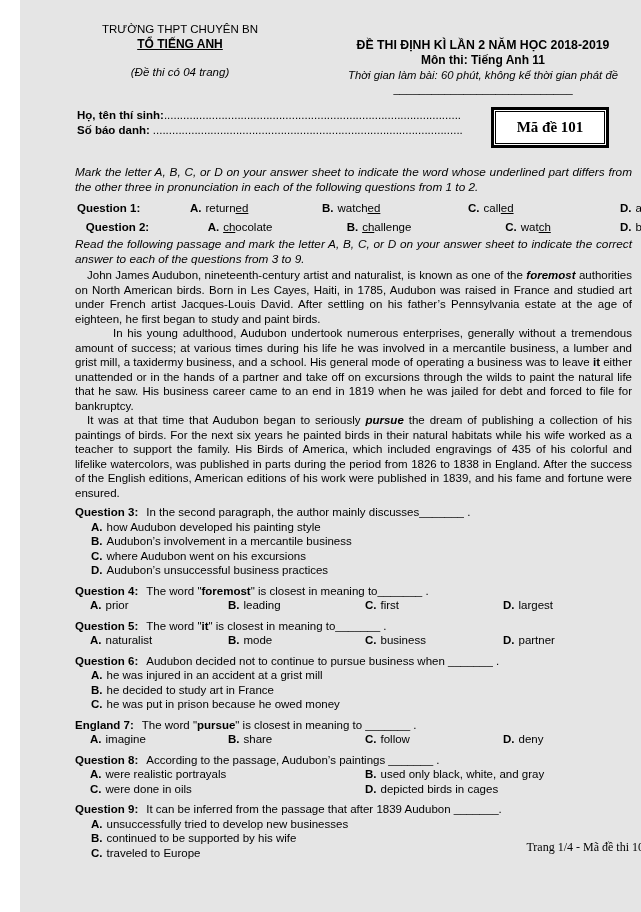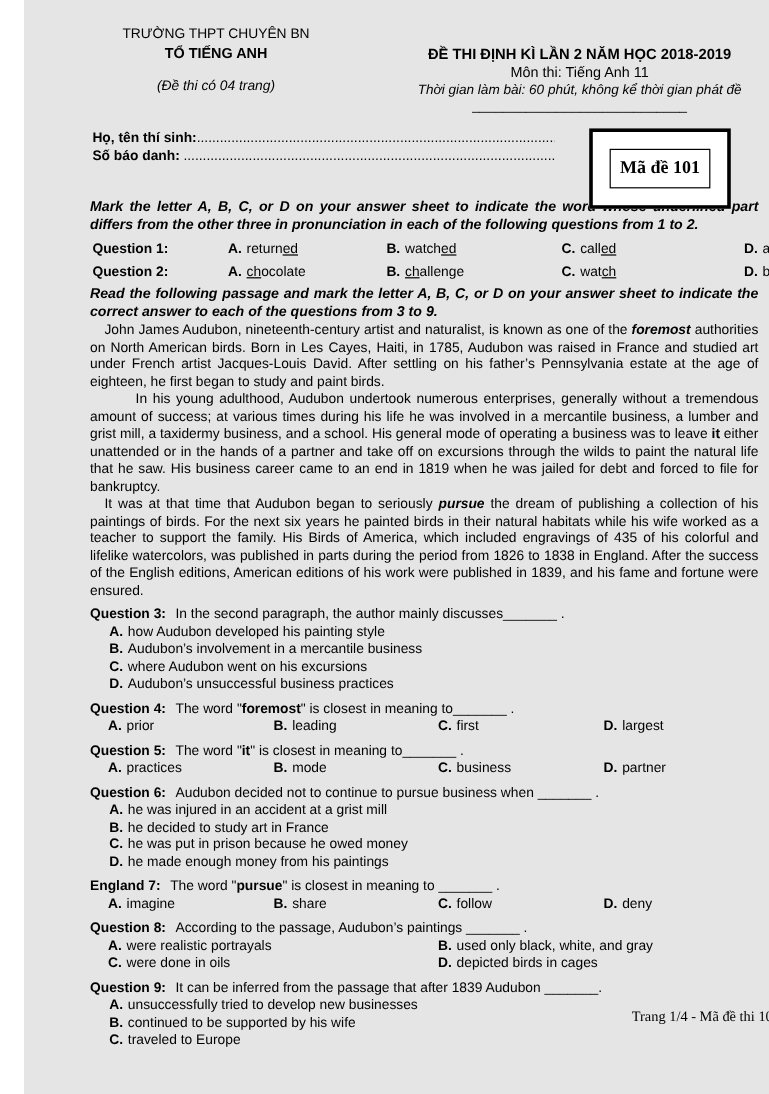--- a/index.html
+++ b/index.html
@@ -15,56 +15,56 @@
     box-sizing:border-box;
     margin-left:20px;
   }
   .b  { font-weight:bold; }
 
   
   .header { position:relative; height:106px; }
   .header-left  { position:absolute; left:48px;  top:22px; width:224px; text-align:center; }
   .header-right { position:absolute; left:312px; top:38px; width:302px; text-align:center; }
   .school  { font-size:11.5px; line-height:15px; }
-  .dept    { font-size:12px; font-weight:bold; line-height:15px; }
+  .dept    { font-size:12px; font-weight:bold; text-decoration:underline; line-height:15px; }
   .pages-note { font-style:italic; margin-top:13px; font-size:11.5px; }
   .exam-title { font-weight:bold; font-size:12.3px; line-height:15px; }
-  .subject    { font-weight:normal; font-size:12px; line-height:15px; }
+  .subject    { font-weight:bold; font-size:12px; line-height:15px; }
   .duration   { font-style:italic; font-size:11.3px; line-height:15px; }
   .hsep       { line-height:13px; letter-spacing:0; }
 
   
   .candidate { margin-left:57px; margin-top:2px; width:385px; }
   .cand-line { white-space:nowrap; overflow:hidden; width:385px; line-height:14.5px; }
   .cand-label { font-weight:bold; }
   .id-label { margin-right:3px; }
   .exam-code-outer {
     position:absolute; left:471px; top:107px; width:118px;
-    border:3px solid #000; padding:14px; background:#fff; box-sizing:border-box;
+    border:3px solid #000; padding:1px; background:#fff; box-sizing:border-box;
   }
   .exam-code-inner {
     border:1px solid #000; text-align:center; padding:7px 2px 8px;
     font-family:"Liberation Serif","DejaVu Serif",serif;
     font-weight:bold; font-size:15px; line-height:16px;
   }
 
   
   .content { margin:0 29px 0 55px; }
-  .instr { font-weight:bold; font-style:italic; text-align:justify; font-size:11.8px; }
+  .instr { font-weight:normal; font-style:italic; text-align:justify; font-size:11.8px; }
   .instr1 { margin-top:28px; }
   .instr2 { margin-top:3px; }
 
   .passage p { margin:0; text-align:justify; text-indent:12px; }
   .passage p.p2 { text-indent:38px; }
   .passage .bi-word { font-weight:bold; font-style:italic; }
   .passage .b-word  { font-weight:bold; }
   .passage .i-word  { }
 
   .qblock { margin-top:6px;gap:32px; }
-  .qblock.tight { margin-top:4px; }
+  .qblock.tight { margin-top:4px;text-align:center; }
   .qline .qlabel { font-weight:bold; margin-right:8px; }
   .opt-letter { font-weight:bold; margin-right:4px; }
 
   .row4q { display:grid; grid-template-columns:81px 100px 114px 120px 1fr; margin-left:2px; }
   .row4  { display:grid; grid-template-columns:138px 137px 138px 1fr; margin-left:15px; }
   .row2  { display:grid; grid-template-columns:275px 1fr; margin-left:15px; }
   .stack > div { margin-left:16px; }
 
   .footer {
     position:absolute; right:11px; top:840px;
@@ -143,34 +143,33 @@
         <span><span class="opt-letter">A.</span><span>prior</span></span>
         <span><span class="opt-letter">B.</span><span>leading</span></span>
         <span><span class="opt-letter">C.</span><span>first</span></span>
         <span><span class="opt-letter">D.</span><span>largest</span></span>
       </div>
     </div>
 
     <div class="qblock">
       <div class="qline"><span class="qlabel">Question 5:</span><span>The word "</span><span class="b">it</span><span>" is closest in meaning to_______ .</span></div>
       <div class="row4">
-        <span><span class="opt-letter">A.</span><span>practices</span></span>
+        <span><span class="opt-letter">A.</span><span>naturalist</span></span>
         <span><span class="opt-letter">B.</span><span>mode</span></span>
         <span><span class="opt-letter">C.</span><span>business</span></span>
         <span><span class="opt-letter">D.</span><span>partner</span></span>
       </div>
     </div>
 
     <div class="qblock">
       <div class="qline"><span class="qlabel">Question 6:</span><span>Audubon decided not to continue to pursue business when _______ .</span></div>
       <div class="stack">
         <div><span class="opt-letter">A.</span><span>he was injured in an accident at a grist mill</span></div>
         <div><span class="opt-letter">B.</span><span>he decided to study art in France</span></div>
         <div><span class="opt-letter">C.</span><span>he was put in prison because he owed money</span></div>
-        <div><span class="opt-letter">D.</span><span>he made enough money from his paintings</span></div>
       </div>
     </div>
 
     <div class="qblock">
       <div class="qline"><span class="qlabel">England 7:</span><span>The word "</span><span class="b">pursue</span><span>" is closest in meaning to _______ .</span></div>
       <div class="row4">
         <span><span class="opt-letter">A.</span><span>imagine</span></span>
         <span><span class="opt-letter">B.</span><span>share</span></span>
         <span><span class="opt-letter">C.</span><span>follow</span></span>
         <span><span class="opt-letter">D.</span><span>deny</span></span>

